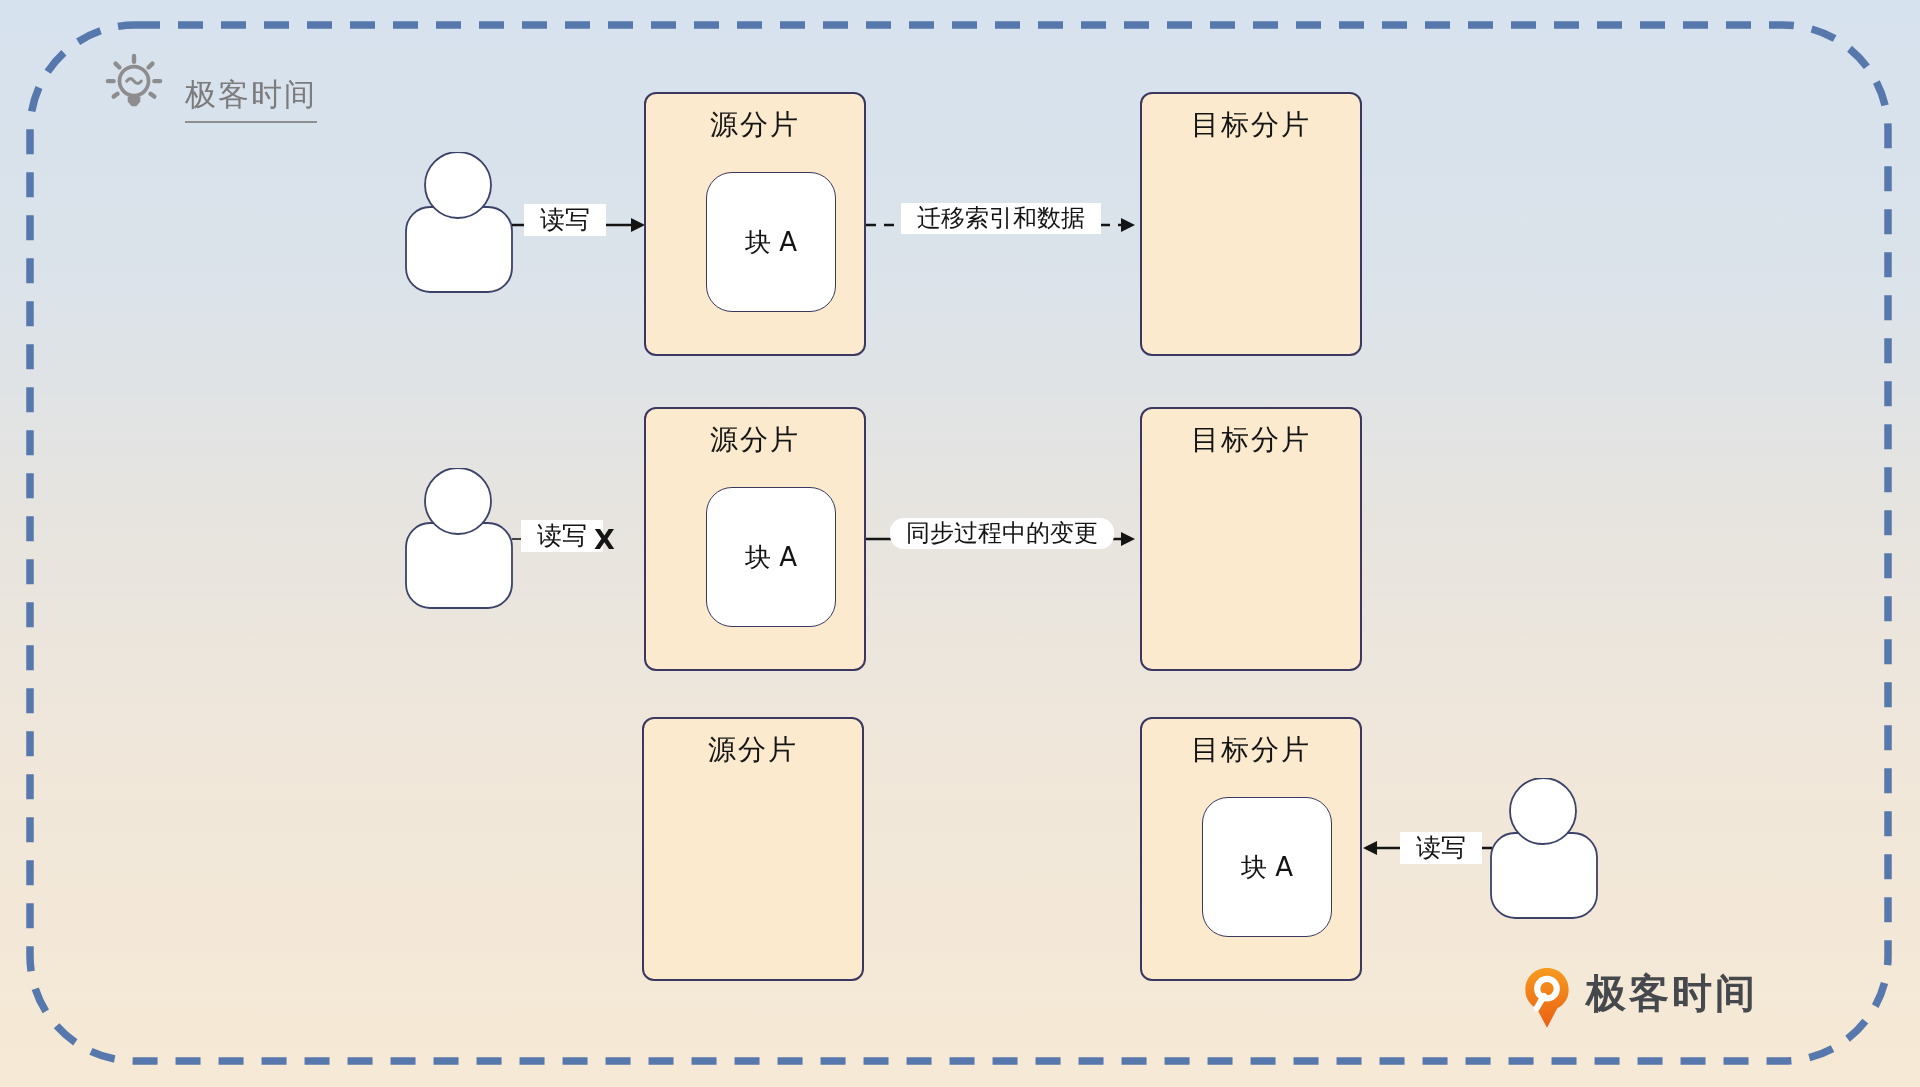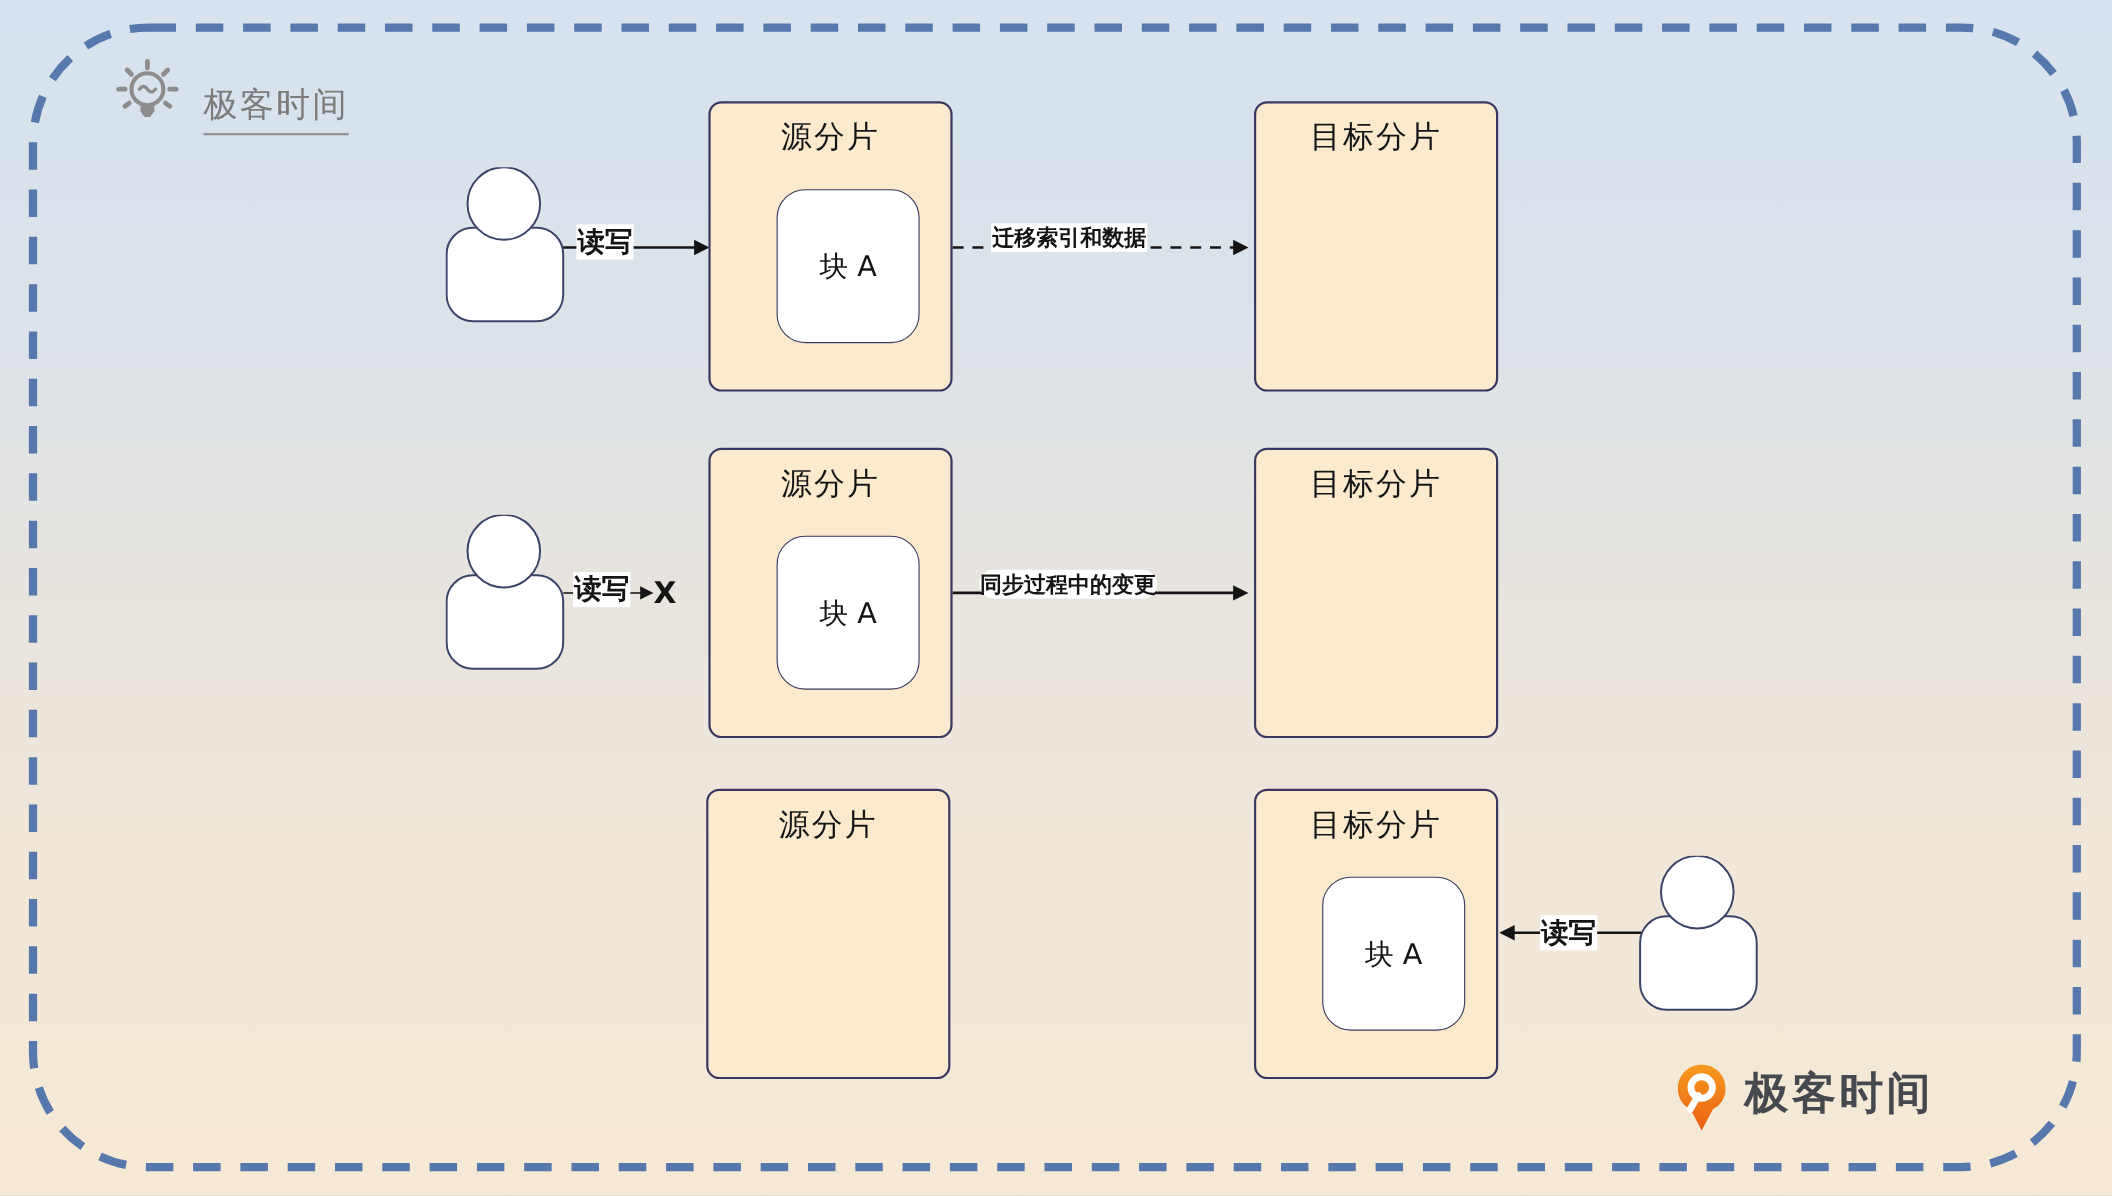--- a/index.html
+++ b/index.html
@@ -20,23 +20,23 @@
   }
   .shard-title{text-align:center;margin-top:12px;font-size:28px;letter-spacing:2px;}
   .block{
     position:absolute;left:60px;top:78px;width:130px;height:140px;box-sizing:border-box;
     background:#fff;border:1.5px solid var(--shard-border);border-radius:26px;
     display:flex;align-items:center;justify-content:center;font-size:26px;
   }
   .arrow{position:absolute;overflow:visible;}
   .label{
     position:absolute;background:var(--label-bg);font-size:25px;line-height:1.2;
-    padding:1px 1px;white-space:nowrap;font-weight:bold;
+    padding:1px 16px;white-space:nowrap;
   }
-  .label.mid{font-size:20px;}
+  .label.mid{font-size:24px;}
   .x-mark{position:absolute;font-size:27px;font-weight:700;}
   .person{position:absolute;}
   .logo{position:absolute;left:1522px;top:966px;display:flex;align-items:flex-start;}
   .logo-text{
     margin-left:14px;font-size:40px;font-weight:600;letter-spacing:3px;
     color:var(--logo-text);
   }
 </style>
 </head>
 <body>

